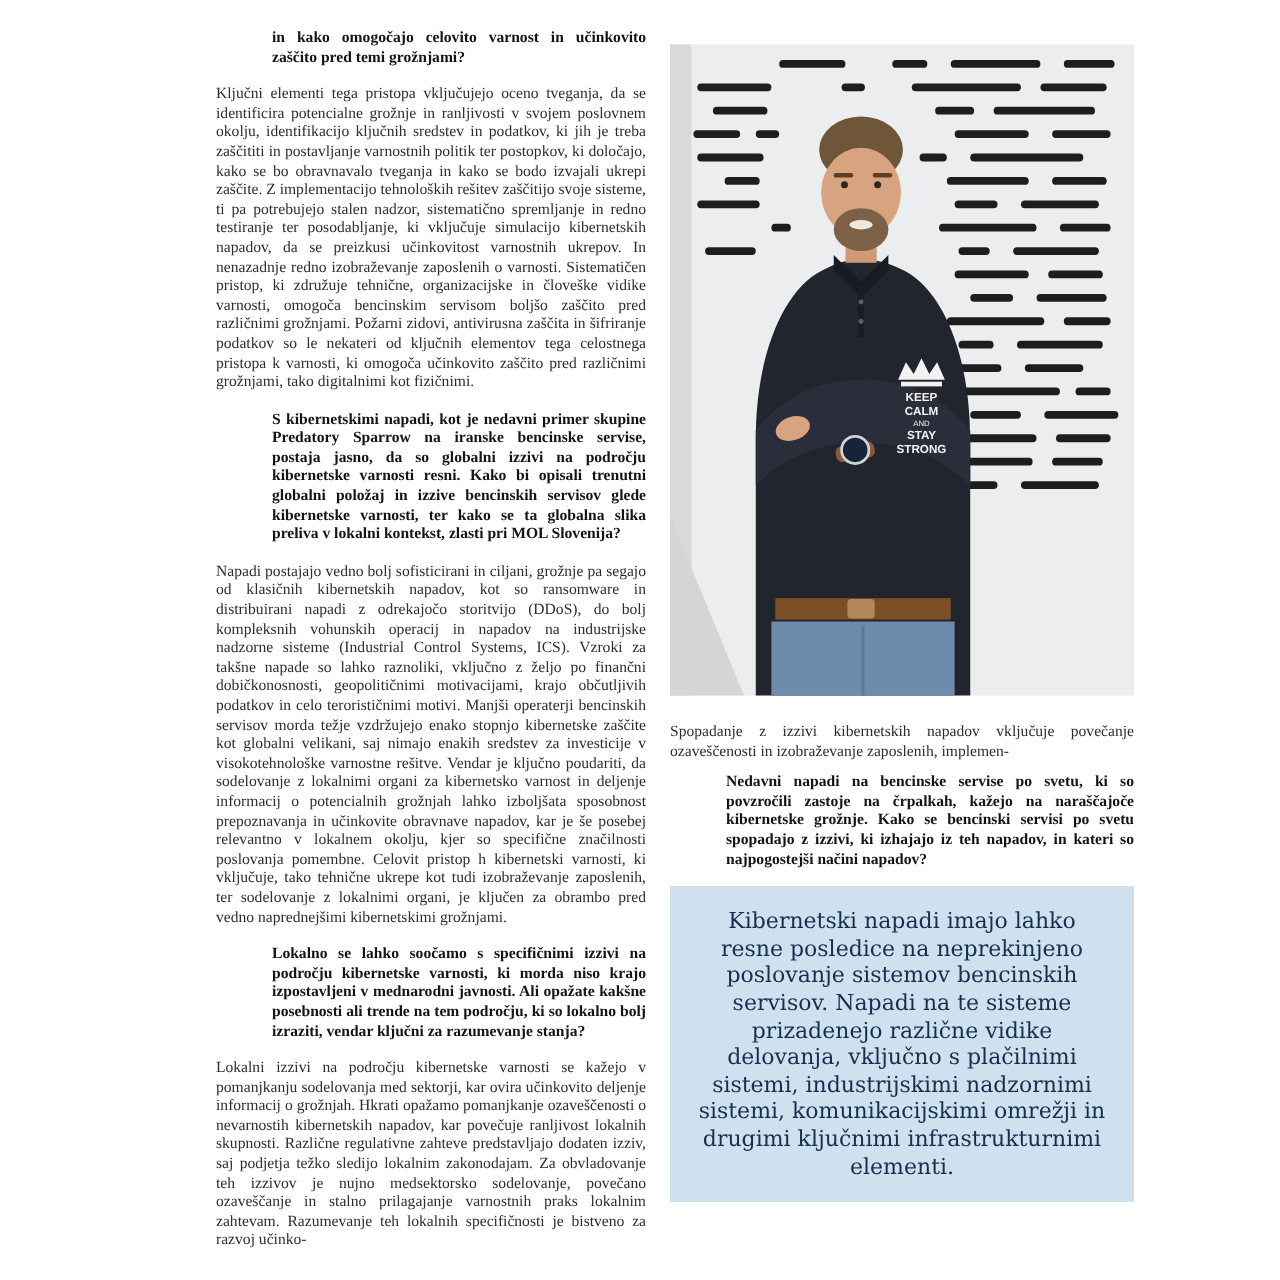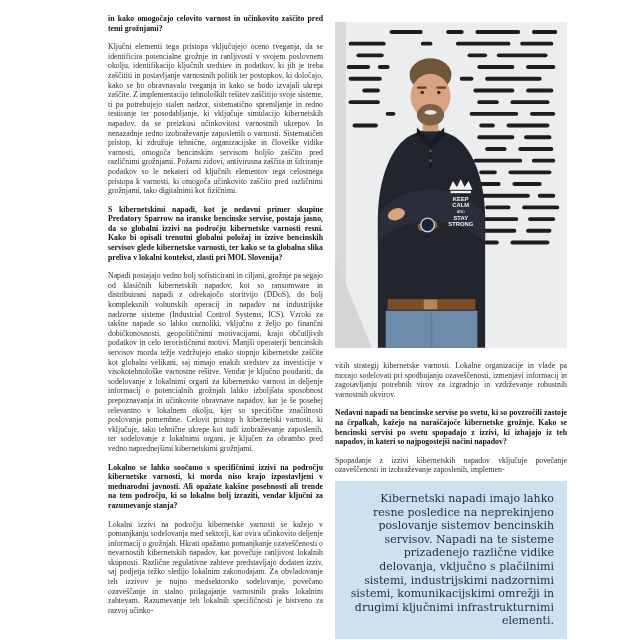--- a/index.html
+++ b/index.html
@@ -2,26 +2,26 @@
 <html lang="sl"><head>
 <meta charset="utf-8">
 <style>
   html,body{margin:0;padding:0;background:#ffffff;}
   .page{position:relative;width:640px;height:640px;background:#ffffff;overflow:hidden;
         font-family:"Liberation Serif", serif;color:#2e2e2e;}
   .columns{position:absolute;left:108px;top:14px;width:459px;display:flex;gap:12px;}
   .col-left{width:215px;}
   .col-right{width:232px;}
   .para{font-size:7.8px;line-height:9.6px;text-align:justify;margin:0 0 9px 0;color:#2e2e2e;}
-  .q{font-weight:bold;color:#141414;}
+  .q{font-weight:bold;color:#141414;margin-left:28px;}
   .photo-wrap{width:232px;height:336px;margin:3px 0 8px 0;overflow:hidden;}
   .photo-wrap svg{display:block;}
   .quote-box{background:#cfe1ee;padding:11px 13px;margin:2px 0 0 0;}
   .quote-text{font-family:"DejaVu Serif", serif;font-size:11px;line-height:13.6px;
-              color:#15304e;text-align:right;}
+              color:#15304e;text-align:center;}
   .shirt-print-text{font-family:"Liberation Sans", sans-serif;fill:#f2f2f2;}
 </style>
 </head>
 <body>
 
 <div class="page">
   <div class="columns">
 
     <div class="col-left">
       <p class="para q">in kako omogočajo celovito varnost in učinkovito zaščito pred temi grožnjami?</p>
@@ -123,23 +123,22 @@
               <text x="129" y="183" font-size="6" font-weight="bold" text-anchor="middle" class="shirt-print-text">KEEP</text>
               <text x="129" y="190" font-size="6" font-weight="bold" text-anchor="middle" class="shirt-print-text">CALM</text>
               <text x="129" y="195.5" font-size="4" text-anchor="middle" class="shirt-print-text">AND</text>
               <text x="129" y="202.5" font-size="6" font-weight="bold" text-anchor="middle" class="shirt-print-text">STAY</text>
               <text x="129" y="209.5" font-size="6" font-weight="bold" text-anchor="middle" class="shirt-print-text">STRONG</text>
             </g>
           </g>
         </svg>
       </div>
 
-      <p class="para">vitih strategij kibernetske varnosti. Lokalne organizacije in vlade pa morajo sodelovati pri spodbujanju ozaveščenosti, izmenjavi informacij in zagotavljanju potrebnih virov za izgradnjo in vzdrževanje robustnih varnostnih okvirov.</p>
+      <p class="para" style="margin-bottom:6px;">Spopadanje z izzivi kibernetskih napadov vključuje povečanje ozaveščenosti in izobraževanje zaposlenih, implemen-</p>
       <p class="para q">Nedavni napadi na bencinske servise po svetu, ki so povzročili zastoje na črpalkah, kažejo na naraščajoče kibernetske grožnje. Kako se bencinski servisi po svetu spopadajo z izzivi, ki izhajajo iz teh napadov, in kateri so najpogostejši načini napadov?</p>
-      <p class="para" style="margin-bottom:6px;">Spopadanje z izzivi kibernetskih napadov vključuje povečanje ozaveščenosti in izobraževanje zaposlenih, implemen-</p>
 
       <div class="quote-box">
         <div class="quote-text">Kibernetski napadi imajo lahko resne posledice na neprekinjeno poslovanje sistemov bencinskih servisov. Napadi na te sisteme prizadenejo različne vidike delovanja, vključno s plačilnimi sistemi, industrijskimi nadzornimi sistemi, komunikacijskimi omrežji in drugimi ključnimi infrastrukturnimi elementi.</div>
       </div>
 
     </div>
   </div>
 </div>
 
 </body></html>

